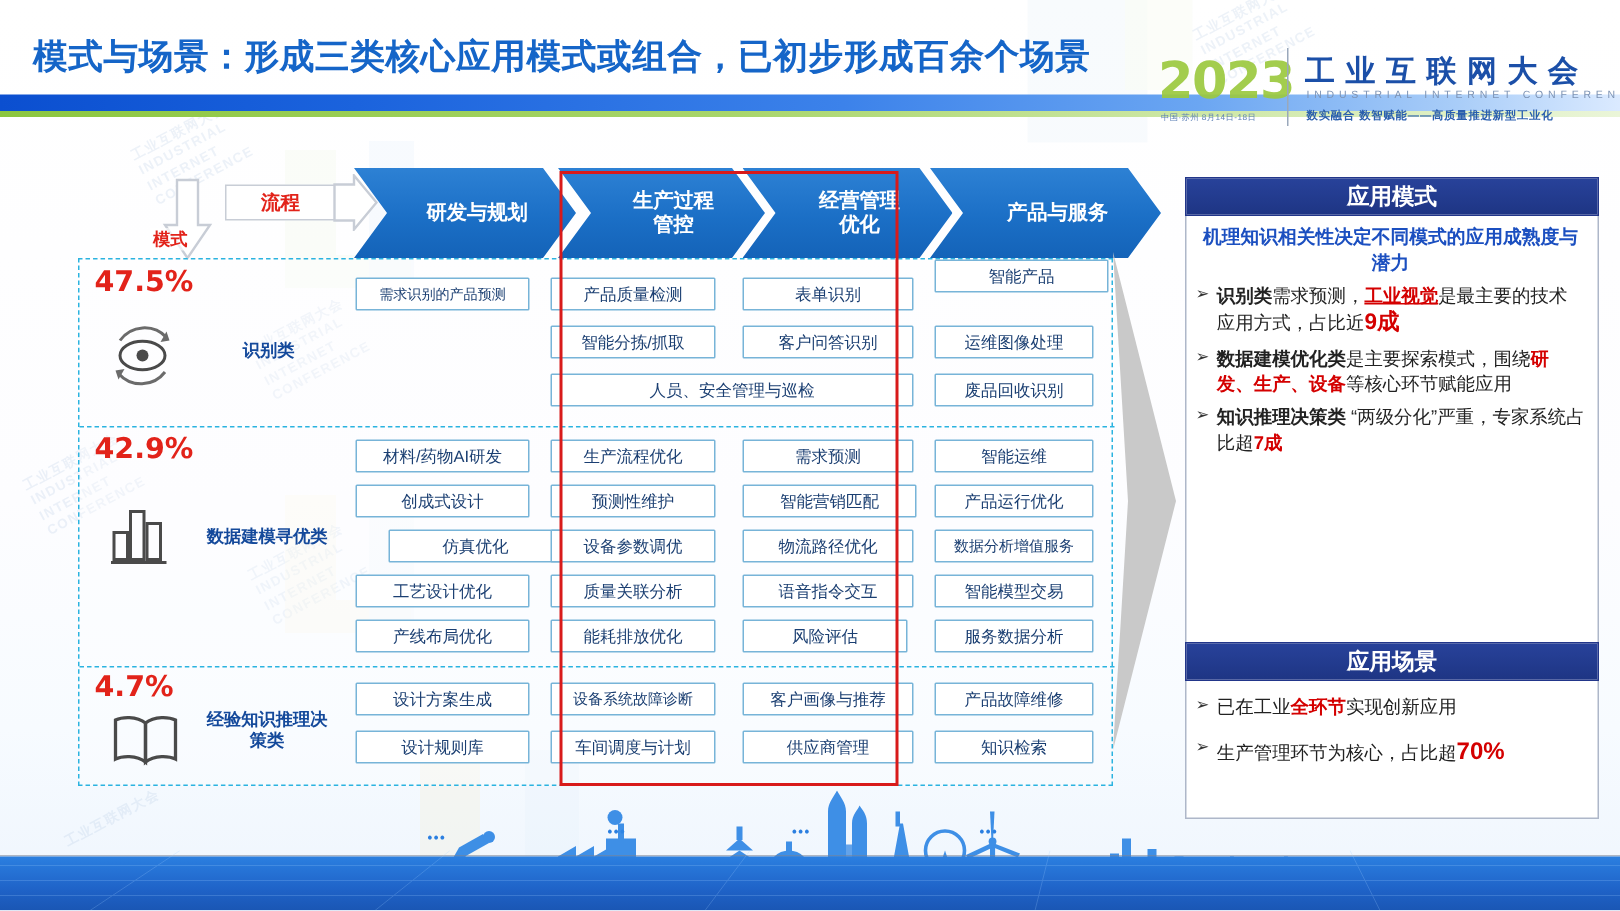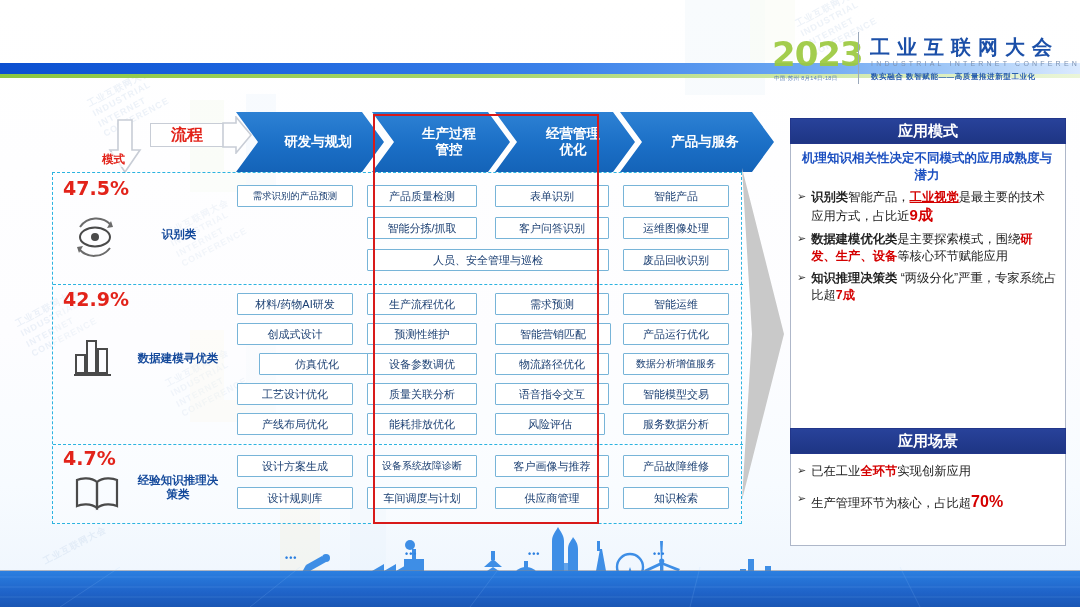--- a/index.html
+++ b/index.html
@@ -102,21 +102,21 @@
     position: absolute; left: 100px; top: 152px;
     font-size: 11.5px; font-weight: 700; color: #e2231a;
     background: rgba(255,255,255,.65);
     padding: 0 2px;
   }
   .flow-arrow-lbl {
     position: absolute; left: 150px; top: 123px;
     width: 74px; height: 24px;
     border: 1.4px solid #c8cdd6;
     display:flex; align-items:center; justify-content:center;
-    font-size: 16px; font-weight: 700; color: #e2231a;
+    font-size: 13px; font-weight: 700; color: #e2231a;
     background: #fff;
   }
   .flow-arrow-head {
     position: absolute; left: 222px; top: 116px; width: 30px; height: 38px;
   }
 
   
   .matrix {
     position: absolute; left: 52px; top: 172px; width: 690px; height: 352px;
     border: 1.6px dashed #2bb3e0;
@@ -246,20 +246,21 @@
   </svg>
   <svg class="wm-big" style="left:150px; top:320px;" width="200" height="130" viewBox="0 0 200 130">
     <path d="M40 10 h34 v70 h50 v22 h-84 z" fill="#fbf6e2" opacity=".9"></path>
     <path d="M96 4 h30 v96 h-30 z" fill="#e6eef8" opacity=".6"></path>
   </svg>
   <svg class="wm-big" style="left:240px; top:500px;" width="260" height="110" viewBox="0 0 260 110">
     <path d="M40 6 h40 v72 h60 v24 h-100 z" fill="#f4e9c8" opacity=".75"></path>
     <path d="M110 0 h36 v96 h-36 z" fill="#dbe9f8" opacity=".6"></path>
   </svg>
 
+  <div class="header-title">模式与场景：形成三类核心应用模式或组合，已初步形成百余个场景</div>
   <div class="header-bar"></div>
   <div class="header-bar2"></div>
 
   <div class="logo-wrap">
     <div class="logo-2023">2023</div>
     <div class="logo-date">中国·苏州   8月14日-18日</div>
     <div class="logo-div"></div>
     <div class="logo-cn">工业互联网大会</div>
     <div class="logo-en">INDUSTRIAL INTERNET CONFERENCE</div>
     <div class="logo-sub">数实融合  数智赋能——高质量推进新型工业化</div>
@@ -308,21 +309,21 @@
 
       <div class="card" style="left:184px; top:12px; width:116px; font-size:9.4px;">需求识别的产品预测</div>
 
       <div class="card" style="left:314px; top:12px; width:110px;">产品质量检测</div>
       <div class="card" style="left:314px; top:44px; width:110px;">智能分拣/抓取</div>
       <div class="card" style="left:314px; top:76px; width:242px;">人员、安全管理与巡检</div>
 
       <div class="card" style="left:442px; top:12px; width:114px;">表单识别</div>
       <div class="card" style="left:442px; top:44px; width:114px;">客户问答识别</div>
 
-      <div class="card" style="left:570px; top:12px; width:106px;">智能产品</div>
+      <div class="card" style="left:570px; top:0; width:116px;">智能产品</div>
       <div class="card" style="left:570px; top:44px; width:106px;">运维图像处理</div>
       <div class="card" style="left:570px; top:76px; width:106px;">废品回收识别</div>
     </div>
 
     <div class="band" style="top:112px; height:160px;">
       <div class="pct" style="top:3px;">42.9%</div>
       <svg class="cat-icon" style="left:18px; top:48px;" width="48" height="46" viewBox="0 0 48 46">
         <rect x="5" y="22" width="9" height="18" fill="none" stroke="#4a4a4a" stroke-width="2"></rect>
         <rect x="16" y="8" width="9" height="32" fill="none" stroke="#4a4a4a" stroke-width="2"></rect>
         <rect x="27" y="16" width="9" height="24" fill="none" stroke="#4a4a4a" stroke-width="2"></rect>
@@ -385,21 +386,21 @@
   </svg>
 
   <div class="panel" style="left:790px; top:118px; width:276px;">
     <div class="panel-head">应用模式</div>
     <div class="panel-body" style="height:290px;">
       <div class="panel-lead">机理知识相关性决定不同模式的应用成熟度与潜力</div>
 
       <div class="bullet">
         <span class="mk">➢</span>
         <span class="tx">
-          <span class="b">识别类</span><span>智能产品，</span><span class="ru">工业视觉</span><span>是最主要的技术应用方式，占比近</span><span class="r" style="font-size:15px">9成</span>
+          <span class="b">识别类</span><span>需求预测，</span><span class="ru">工业视觉</span><span>是最主要的技术应用方式，占比近</span><span class="r" style="font-size:15px">9成</span>
         </span>
       </div>
 
       <div class="bullet">
         <span class="mk">➢</span>
         <span class="tx">
           <span class="b">数据建模优化类</span><span>是主要探索模式，围绕</span><span class="r">研发、生产、设备</span><span>等核心环节赋能应用</span>
         </span>
       </div>
 

